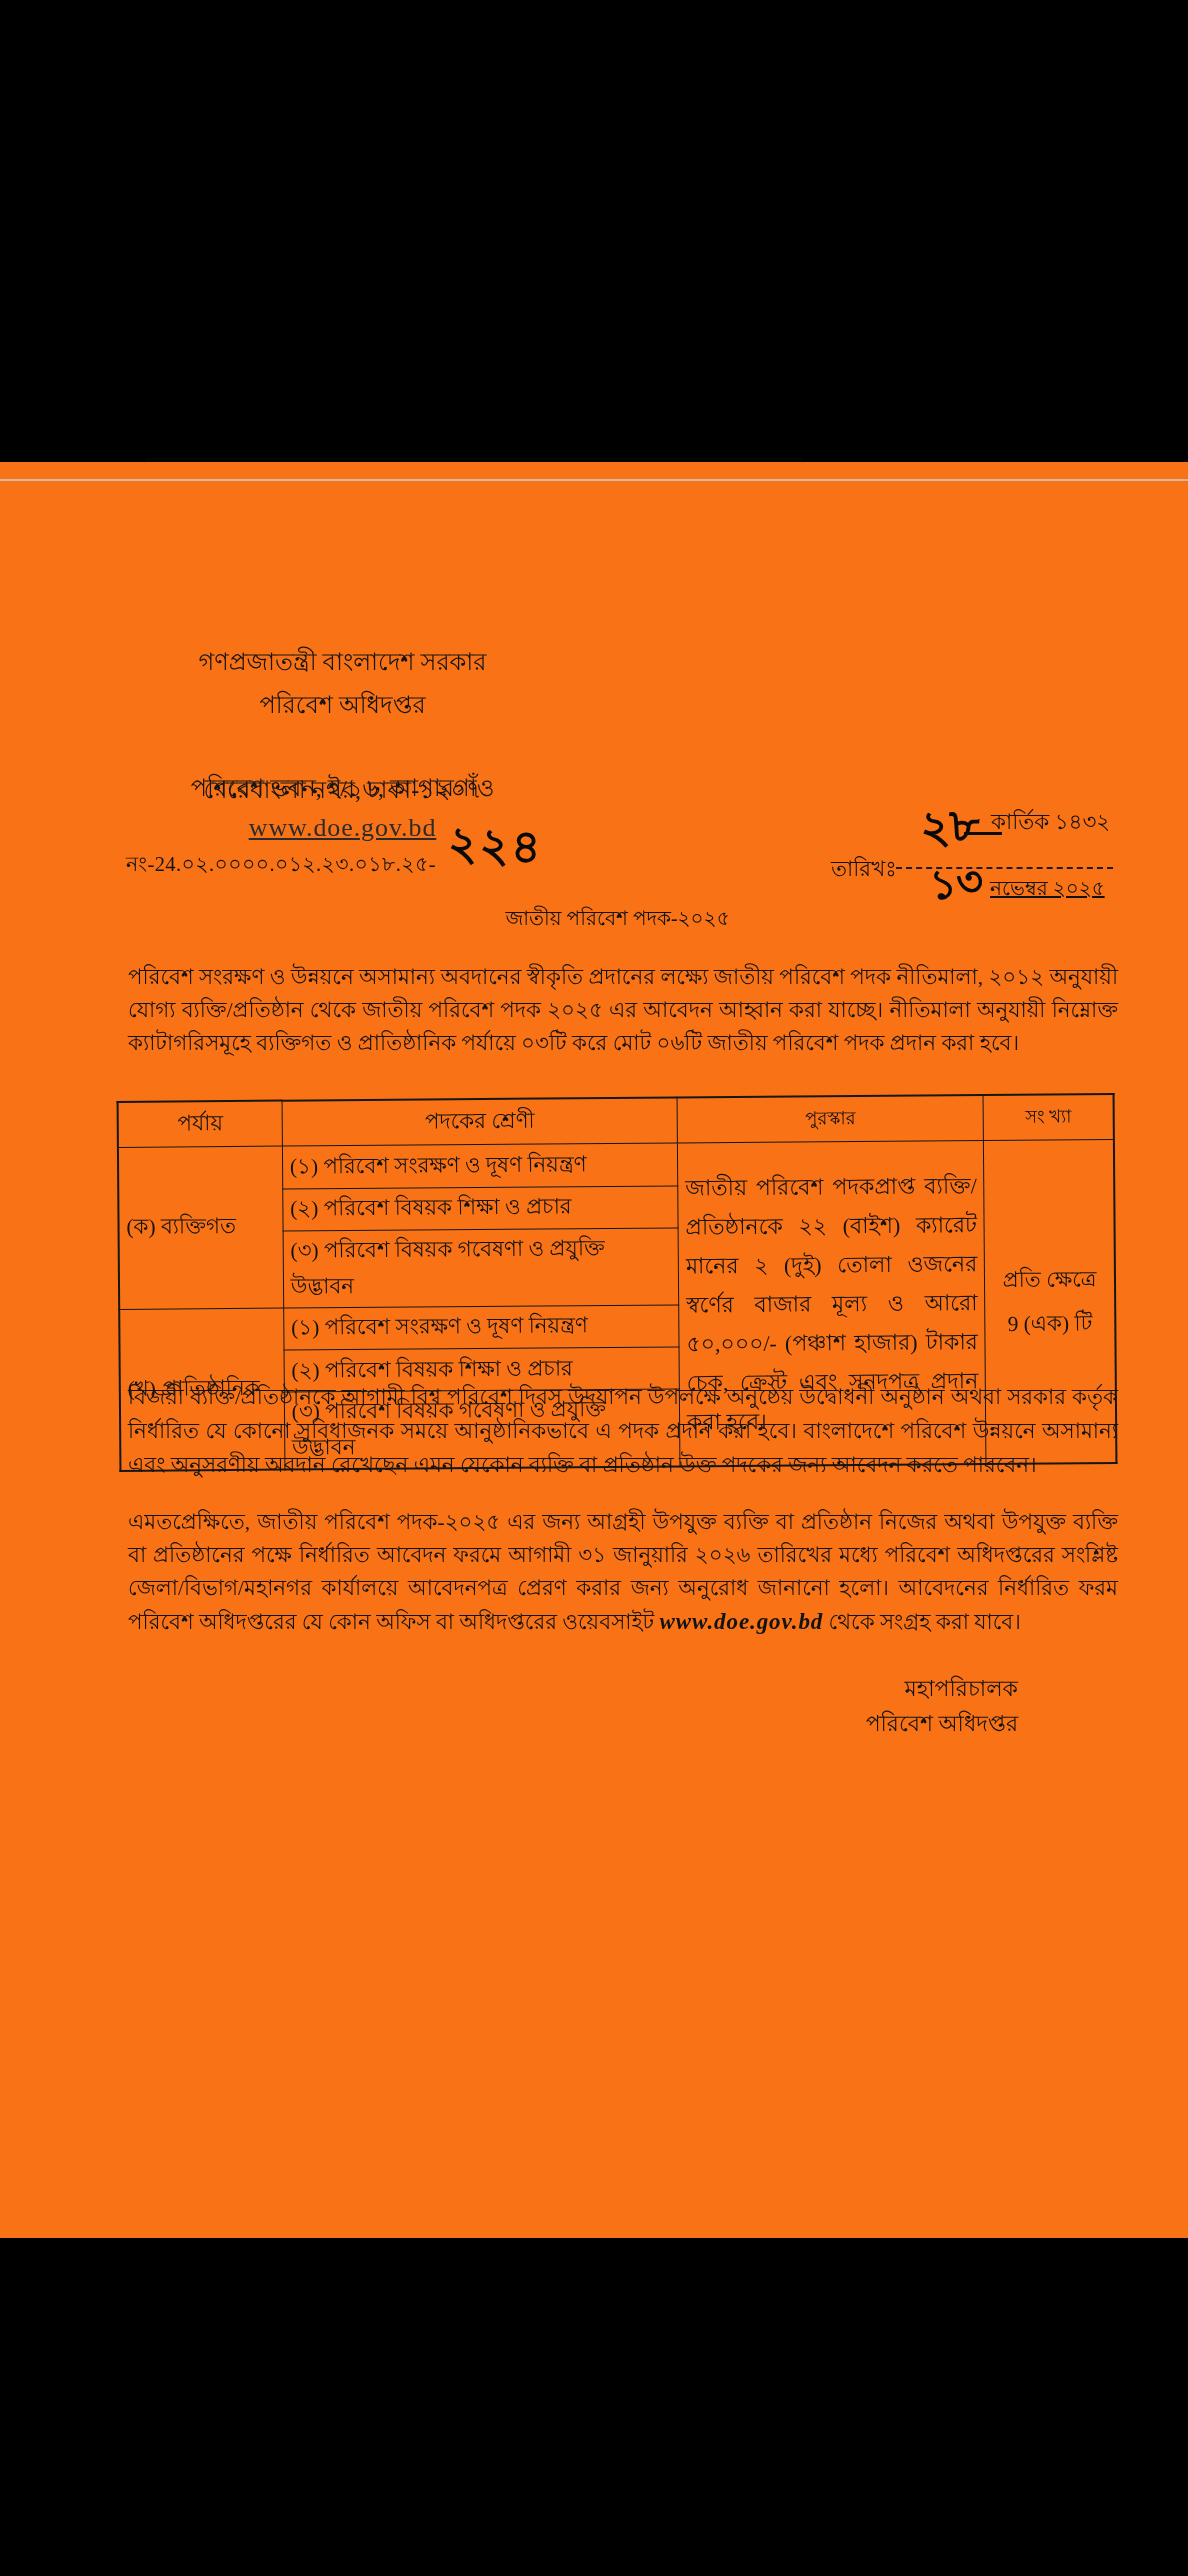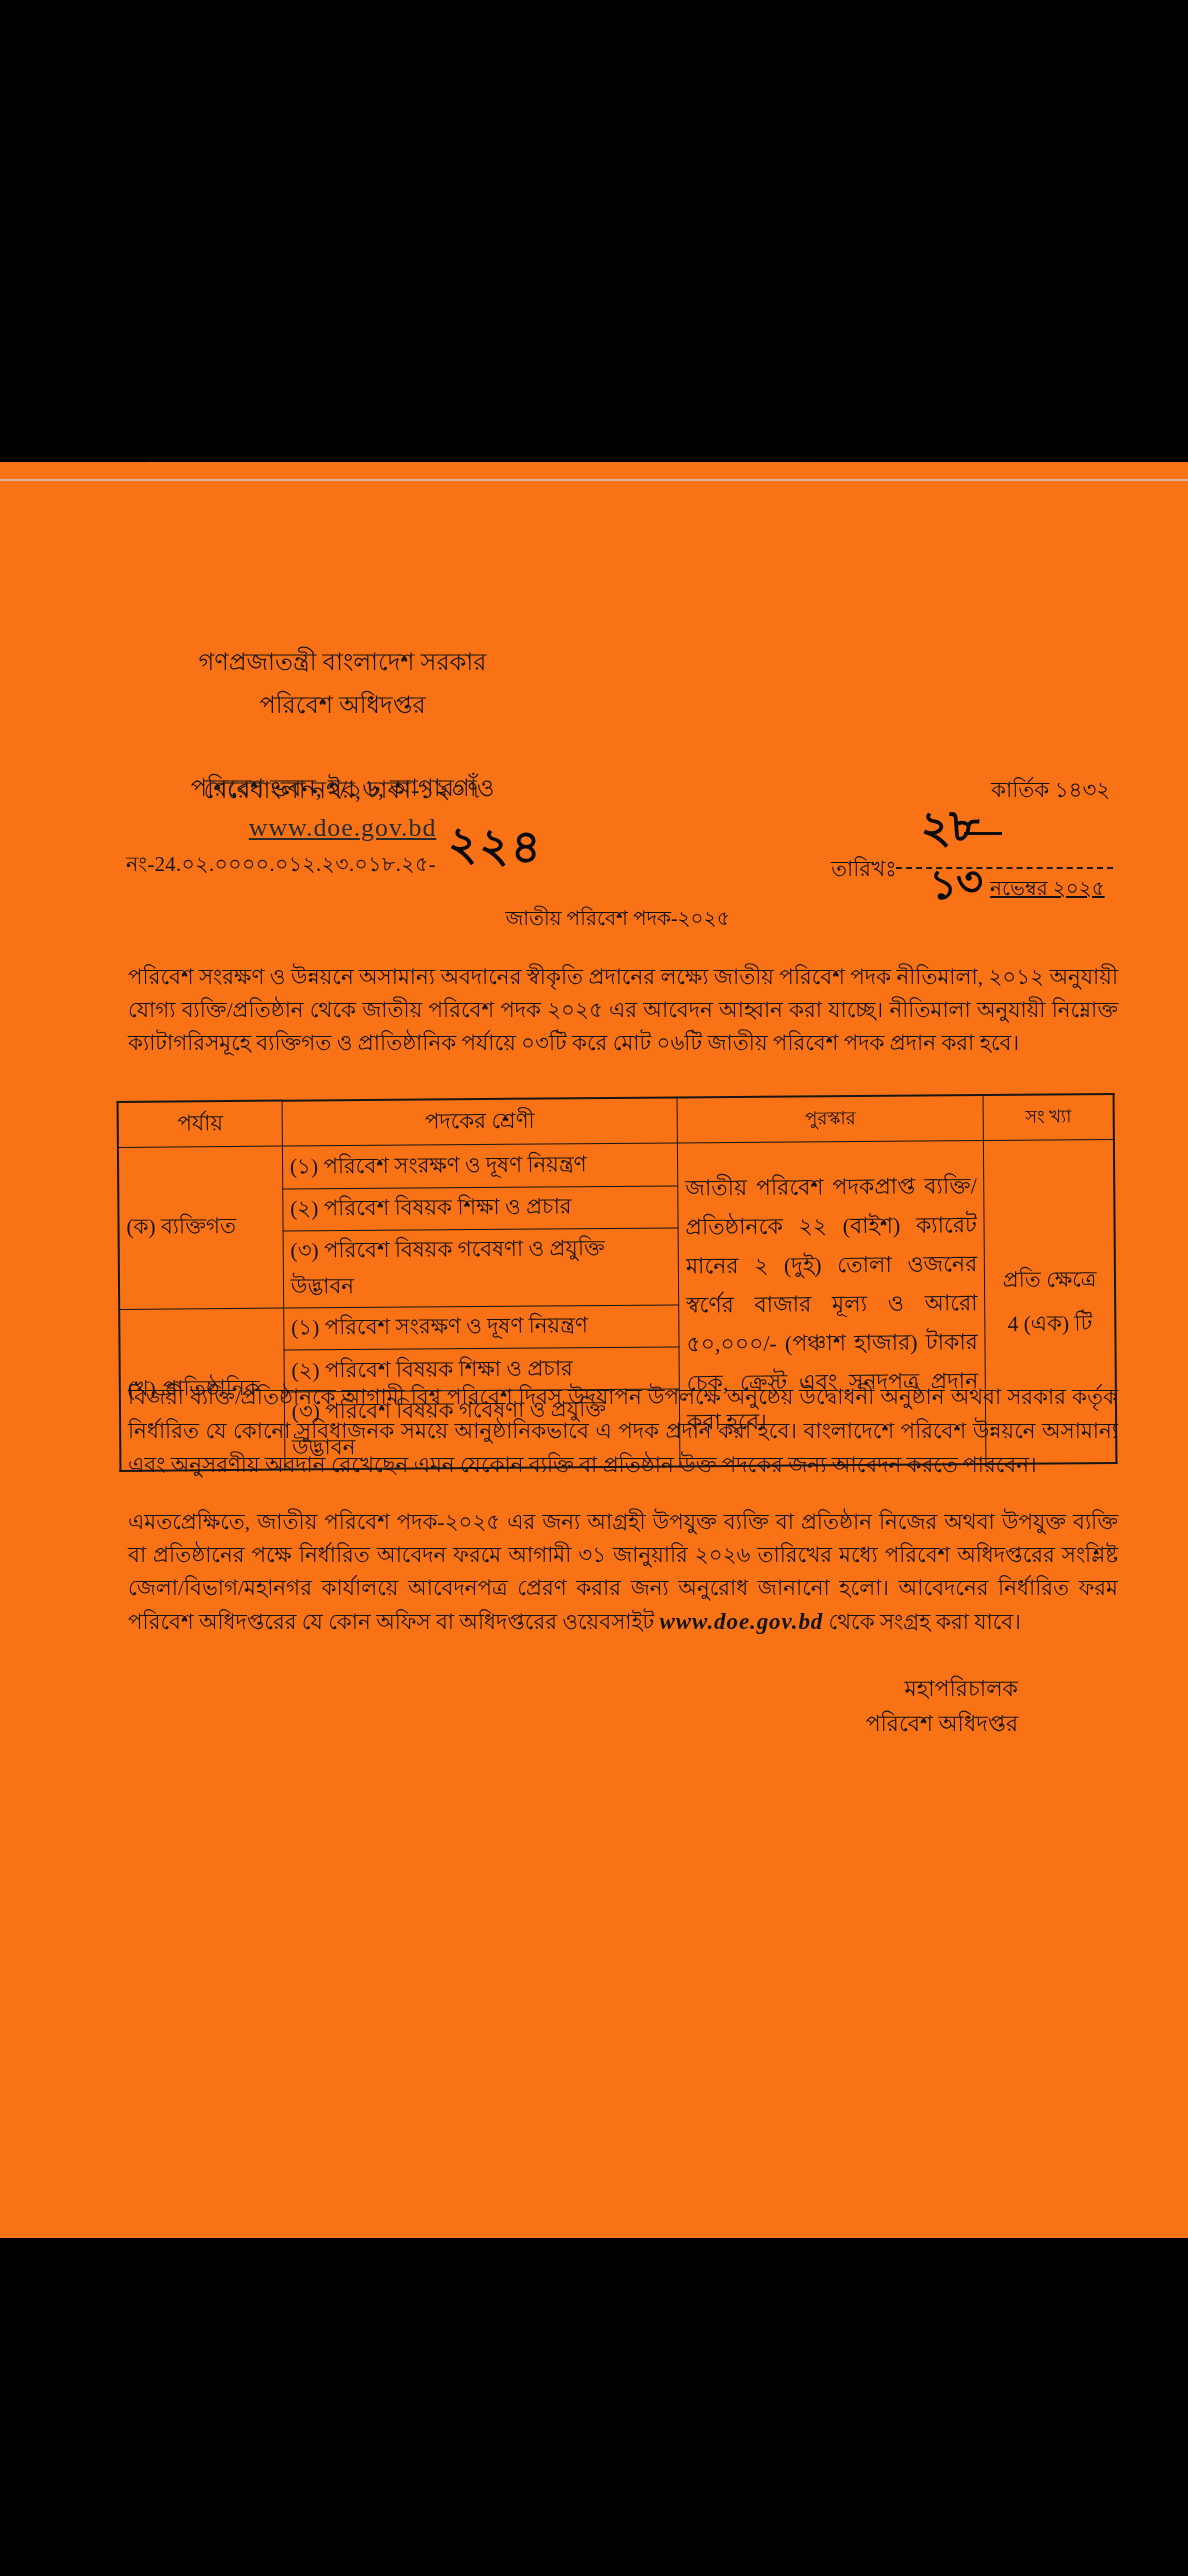--- a/index.html
+++ b/index.html
@@ -16,21 +16,21 @@
   .lh1{top:648px;} .lh2{top:691px;} .lh3{top:736px;margin-top:38px;} .lh4{top:776px;}
   .lh-web{top:813px;font-size:26px;letter-spacing:0.9px;color:#2b2b2b;text-decoration:underline;font-family:"Liberation Serif",serif;}
   
   .ref-label{left:126px;top:849px;font-size:20.5px;letter-spacing:0.4px;color:#141414;}
   .hand{font-weight:600;color:#0a0a0a;font-family:"DejaVu Serif","Liberation Serif",serif;}
   .ref-hand{left:448px;top:822px;font-size:46px;line-height:46px;transform:rotate(3deg);letter-spacing:1.7px;}
   .date-label{left:831px;top:852px;font-size:21.4px;}
   .date-dashes{left:896px;top:867px;width:217px;height:0;border-top:2.6px dashed #1c1c1c;}
   .date-hand-top{left:920px;top:802px;font-size:46px;line-height:48px;transform:rotate(-4deg);}
   .date-stroke{left:964px;top:832px;width:38px;height:2.6px;background:#0d0d0d;}
-  .date-top-printed{left:991px;top:773px;font-size:21.4px;}
+  .date-top-printed{left:991px;top:805px;font-size:21.4px;}
   .date-hand-bottom{left:930px;top:862px;font-size:41px;line-height:43px;transform:rotate(-6deg);}
   .date-bottom-printed{left:990px;top:873px;font-size:20px;text-decoration:underline;}
   
   .doc-title{left:275px;top:903px;width:685px;text-align:center;font-size:20px;color:#101010;}
   
   .para{left:124px;width:990px;font-size:21.4px;line-height:33px;text-align:justify;color:#131313;margin:4px;}
   .p1{top:957px;}
   .p2{top:1376px;line-height:34px;}
   .p3{top:1502px;}
   .weblink{font-family:"Liberation Serif",serif;font-weight:bold;font-style:italic;font-size:23px;letter-spacing:0.9px;}
@@ -86,21 +86,21 @@
       <th class="col-class">পদকের শ্রেণী</th>
       <th class="col-prize th-small">পুরস্কার</th>
       <th class="col-count th-small">সং খ্যা</th>
     </tr>
     <tr>
       <td rowspan="3" class="cell-group">(ক) ব্যক্তিগত</td>
       <td class="cell-class">(১) পরিবেশ সংরক্ষণ ও দূষণ নিয়ন্ত্রণ</td>
       <td rowspan="6" class="cell-prize">জাতীয় পরিবেশ পদকপ্রাপ্ত ব্যক্তি/প্রতিষ্ঠানকে ২২ (বাইশ) ক্যারেট মানের ২ (দুই) তোলা ওজনের স্বর্ণের বাজার মূল্য ও আরো ৫০,০০০/- (পঞ্চাশ হাজার) টাকার চেক, ক্রেস্ট এবং সনদপত্র প্রদান করা হবে।</td>
       <td rowspan="6" class="cell-count">
         <div>প্রতি ক্ষেত্রে</div>
-        <div>4 (এক) টি</div>
+        <div>9 (এক) টি</div>
       </td>
     </tr>
     <tr>
       <td class="cell-class">(২) পরিবেশ বিষয়ক শিক্ষা ও প্রচার</td>
     </tr>
     <tr>
       <td class="cell-class">(৩) পরিবেশ বিষয়ক গবেষণা ও প্রযুক্তি উদ্ভাবন</td>
     </tr>
     <tr>
       <td rowspan="3" class="cell-group">(খ) প্রাতিষ্ঠানিক</td>

